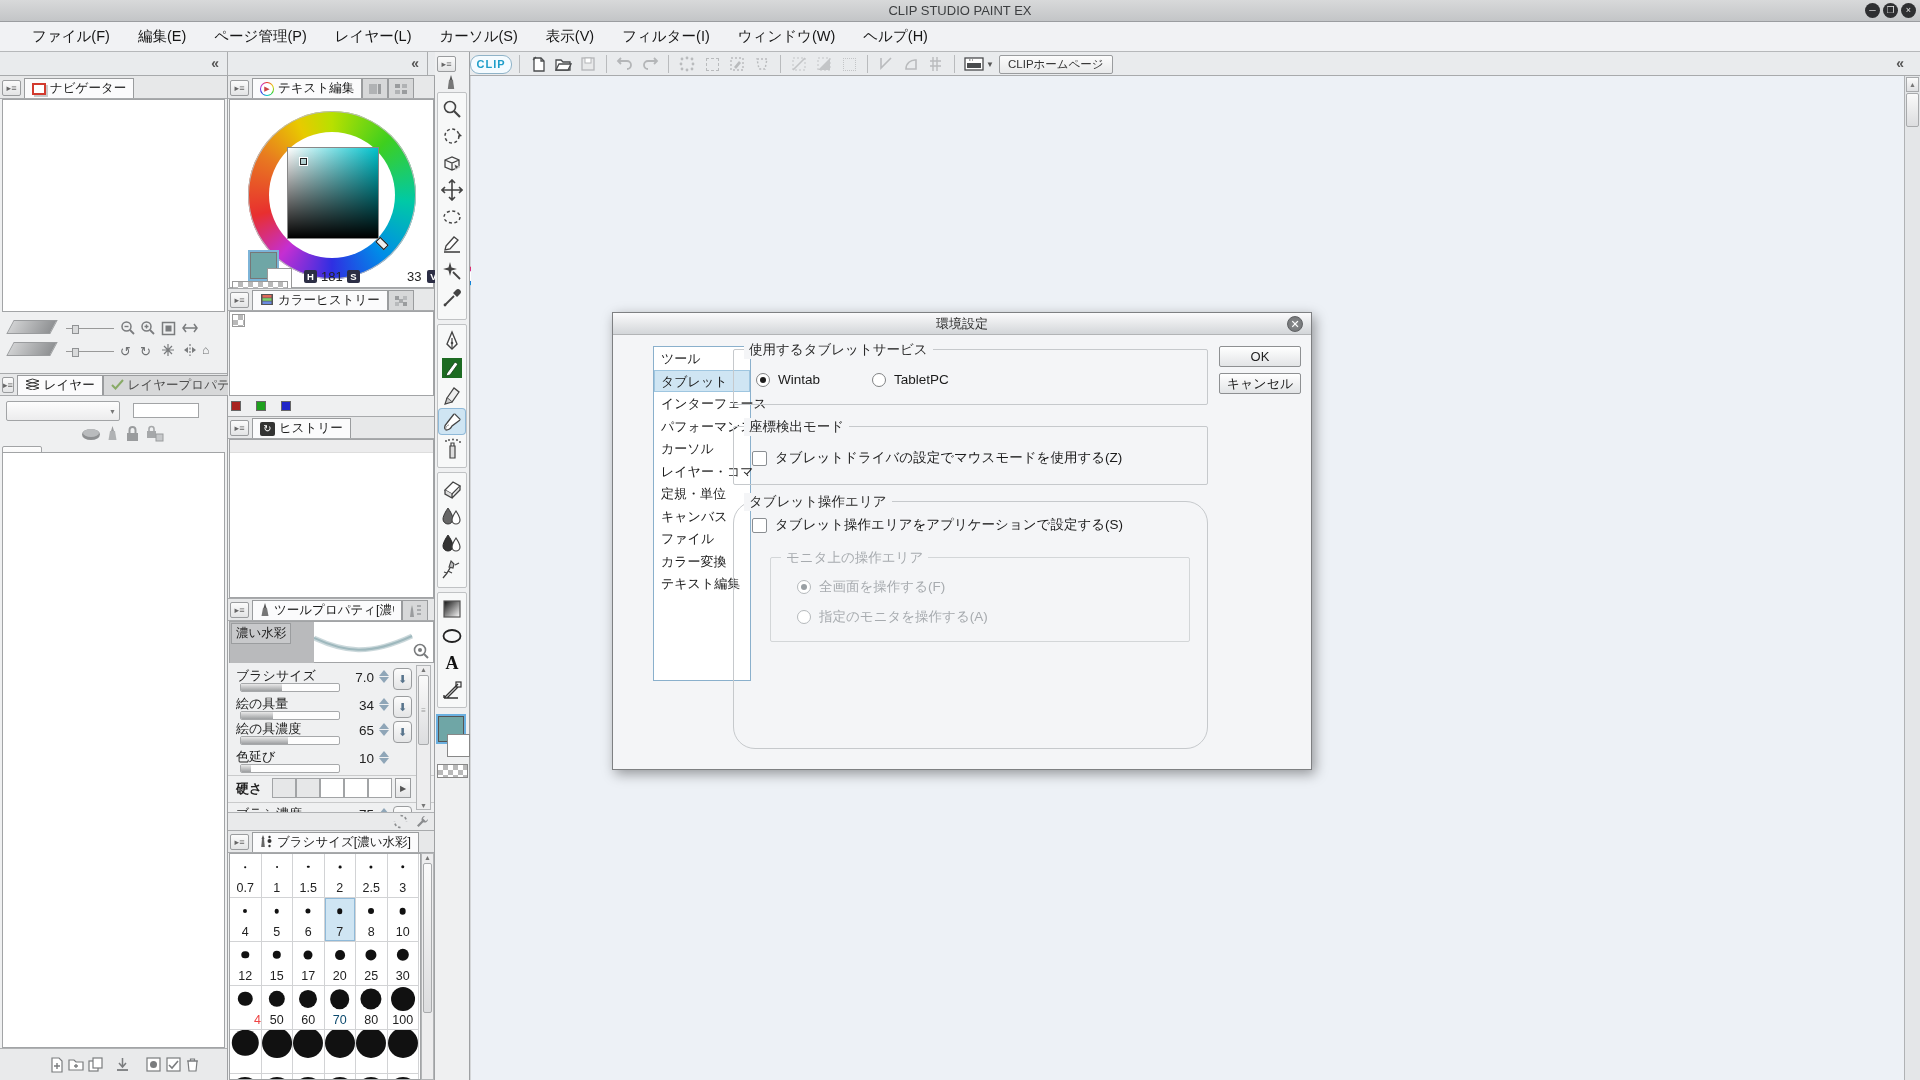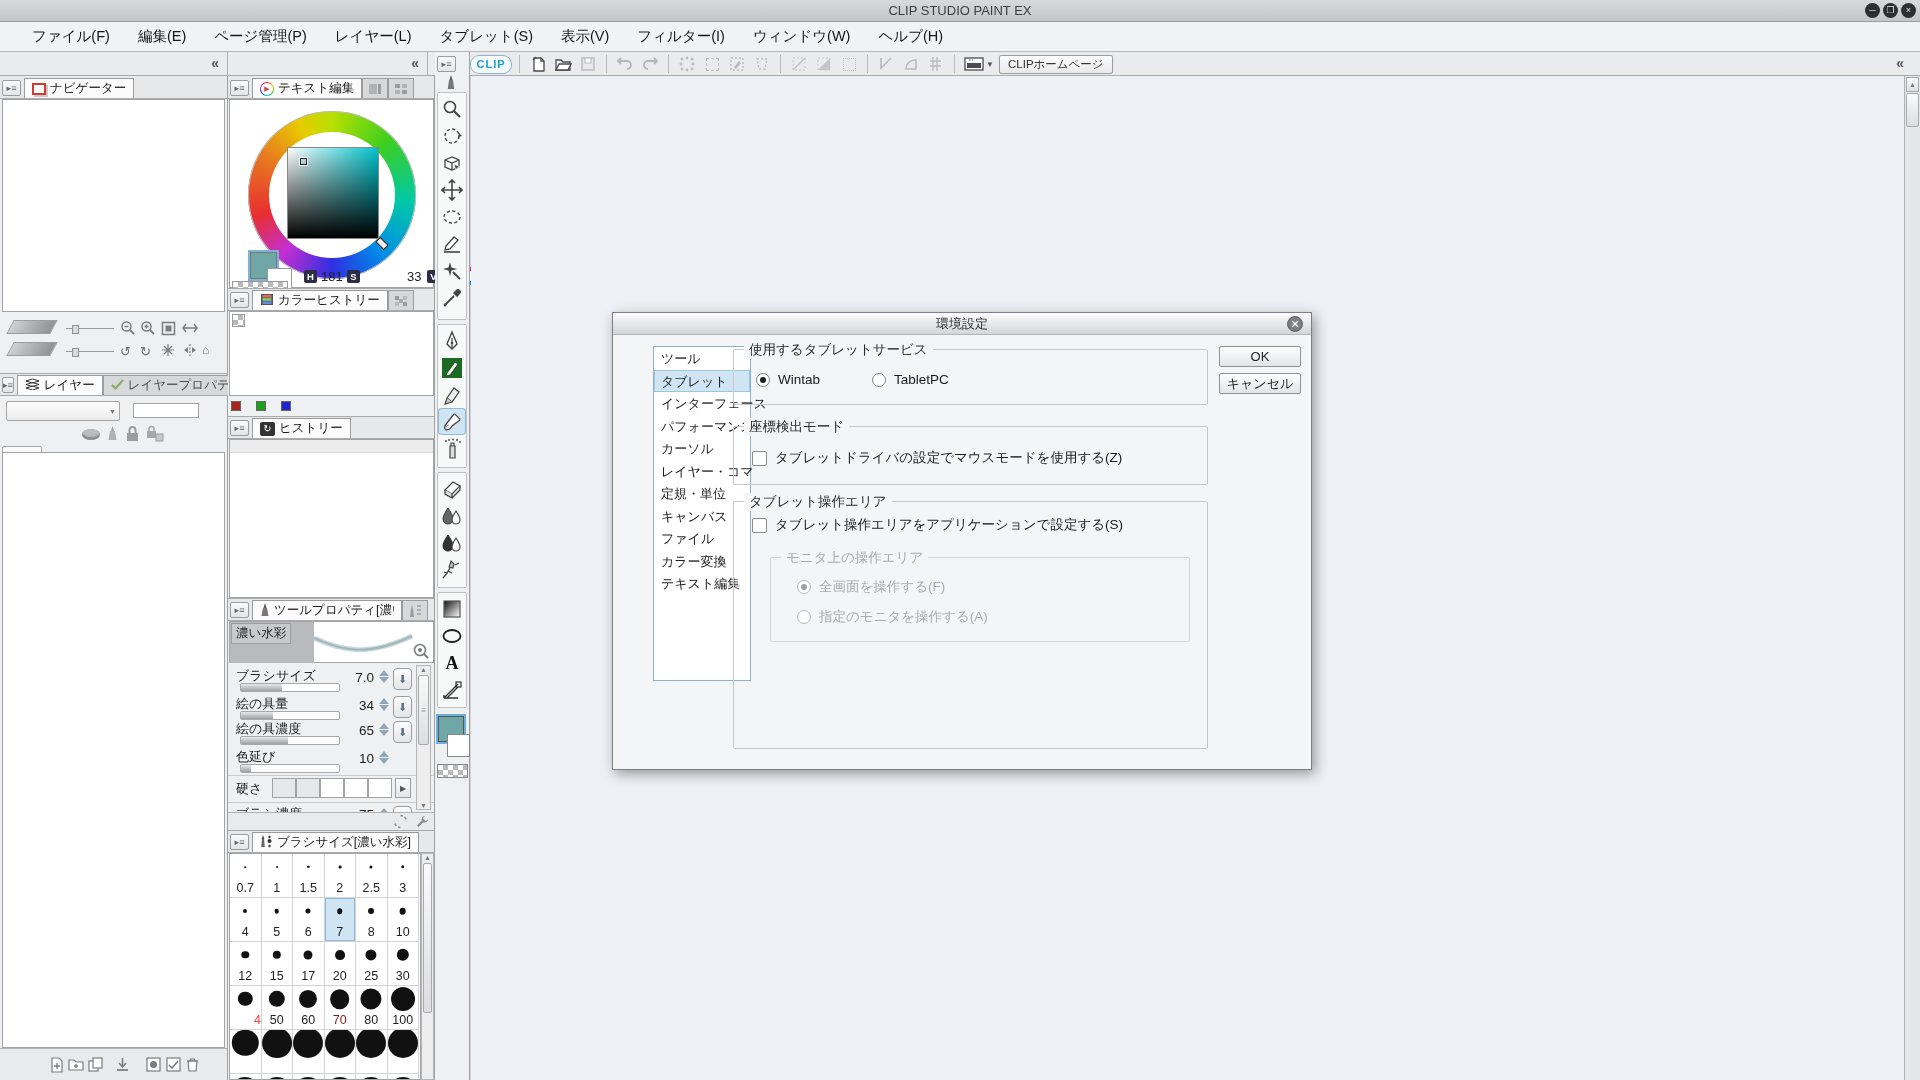--- a/index.html
+++ b/index.html
@@ -107,21 +107,21 @@
       <div class="winbtn">❐</div>
       <div class="winbtn">×</div>
     </div>
   </div>
 
   <div class="abs menubar" id="menubar">
       <div class="menu-item">ファイル(F)</div>
       <div class="menu-item">編集(E)</div>
       <div class="menu-item">ページ管理(P)</div>
       <div class="menu-item">レイヤー(L)</div>
-      <div class="menu-item">タブレット(S)</div>
+      <div class="menu-item">カーソル(S)</div>
       <div class="menu-item">表示(V)</div>
       <div class="menu-item">フィルター(I)</div>
       <div class="menu-item">ウィンドウ(W)</div>
       <div class="menu-item">ヘルプ(H)</div>
     </div>
 
   <div class="abs toolbar">
     <div class="abs" style="left:0;top:0;width:228px;height:23px;border-right:1px solid #aaacae;">
       <span class="abs chev" style="right:8px;top:0;">«</span>
     </div>
@@ -551,21 +551,21 @@
           <div class="abs sl-track" style="left:12px;top:16px;width:100px;">
             <div class="sl-fill" style="width:10%"></div>
           </div>
           <div class="abs sl-val" style="left:110px;top:3px;width:36px;">10</div>
           <div class="abs spinner" style="left:151px;top:3px;">
             <span class="spin-up"></span>
             <span class="spin-dn"></span>
           </div>
         </div>
         <div class="abs" style="left: 0px; top: 112px; width: 206px; height: 26px; border-top: 1px solid rgb(201, 202, 203); padding-top: 2px;">
-          <div class="abs sl-label" style="left:8px;top:4px;">硬さ</div>
+          <div class="abs sl-label" style="left:8px;top:4px;font-weight:bold;">硬さ</div>
           <div class="abs" style="left:44px;top:2px;display:flex;">
             <span class="seg-box on"></span>
             <span class="seg-box on"></span>
             <span class="seg-box"></span>
             <span class="seg-box"></span>
             <span class="seg-box"></span>
           </div>
           <div class="abs" style="left:167px;top:2px;width:16px;height:20px;border:1px solid #9a9c9e;background:linear-gradient(#fcfcfc,#e4e5e6);text-align:center;font-size:8px;line-height:19px;color:#555;">▶</div>
         </div>
         <div class="abs" style="left: 0px; top: 139px; width: 206px; height: 28px; border-top: 1px solid rgb(201, 202, 203); padding-top: 1px;">
@@ -691,21 +691,21 @@
         <div class="bs-cell" style="left: 31.5px; top: 132px;">
           <span class="bs-dot" style="width:16.337556531238405px;height:16.337556531238405px;"></span>
           <span class="bs-num" style="color:#222;">50</span>
         </div>
         <div class="bs-cell" style="left: 63px; top: 132px;">
           <span class="bs-dot" style="width:18.060791901508427px;height:18.060791901508427px;"></span>
           <span class="bs-num" style="color:#222;">60</span>
         </div>
         <div class="bs-cell" style="left: 94.5px; top: 132px;">
           <span class="bs-dot" style="width:19.65882347425825px;height:19.65882347425825px;"></span>
-          <span class="bs-num" style="color:#7f1d1d;">70</span>
+          <span class="bs-num" style="color:#0c4a6e;">70</span>
         </div>
         <div class="bs-cell" style="left: 126px; top: 132px;">
           <span class="bs-dot" style="width:21.15695166142703px;height:21.15695166142703px;"></span>
           <span class="bs-num" style="color:#222;">80</span>
         </div>
         <div class="bs-cell" style="left: 157.5px; top: 132px;">
           <span class="bs-dot" style="width:23.91958282408918px;height:23.91958282408918px;"></span>
           <span class="bs-num" style="color:#222;">100</span>
         </div>
         <div class="bs-cell" style="left: 0px; top: 176px;">
@@ -955,21 +955,21 @@
     </div>
 
     <div class="group" style="left:120px;top:113px;width:475px;height:59px;">
       <div class="group-label">座標検出モード</div>
       <div class="opt-row" style="left:18px;top:22px;">
         <span class="cbox"></span>
         <span>タブレットドライバの設定でマウスモードを使用する(Z)</span>
       </div>
     </div>
 
-    <div class="group" style="left:120px;top:188px;width:475px;height:248px;">
+    <div class="group" style="left:120px;top:188px;width:475px;height:248px;border-radius:22px;">
       <div class="group-label">タブレット操作エリア</div>
       <div class="opt-row" style="left:18px;top:14px;">
         <span class="cbox"></span>
         <span>タブレット操作エリアをアプリケーションで設定する(S)</span>
       </div>
 
       <div class="group disabled" style="left:36px;top:55px;width:420px;height:85px;">
         <div class="group-label">モニタ上の操作エリア</div>
         <div class="opt-row dis-text" style="left:26px;top:20px;">
           <span class="radio dis checked"></span>

